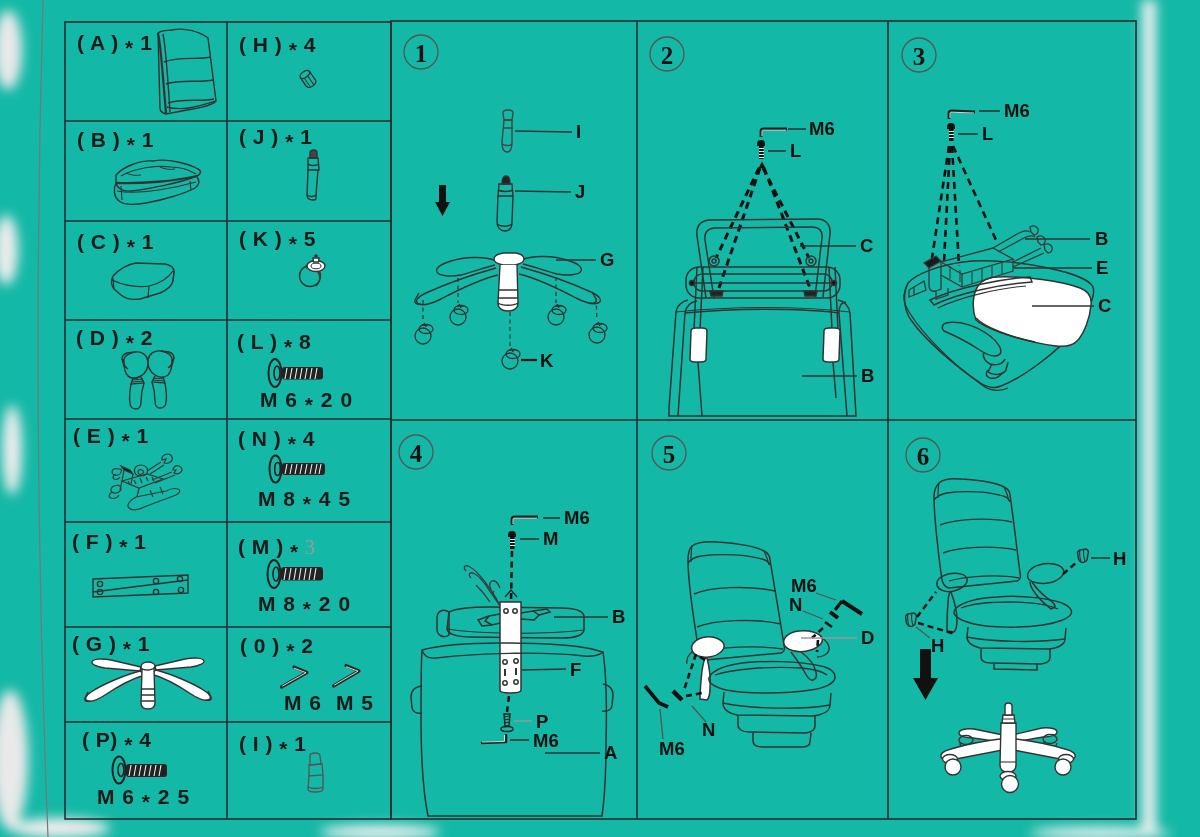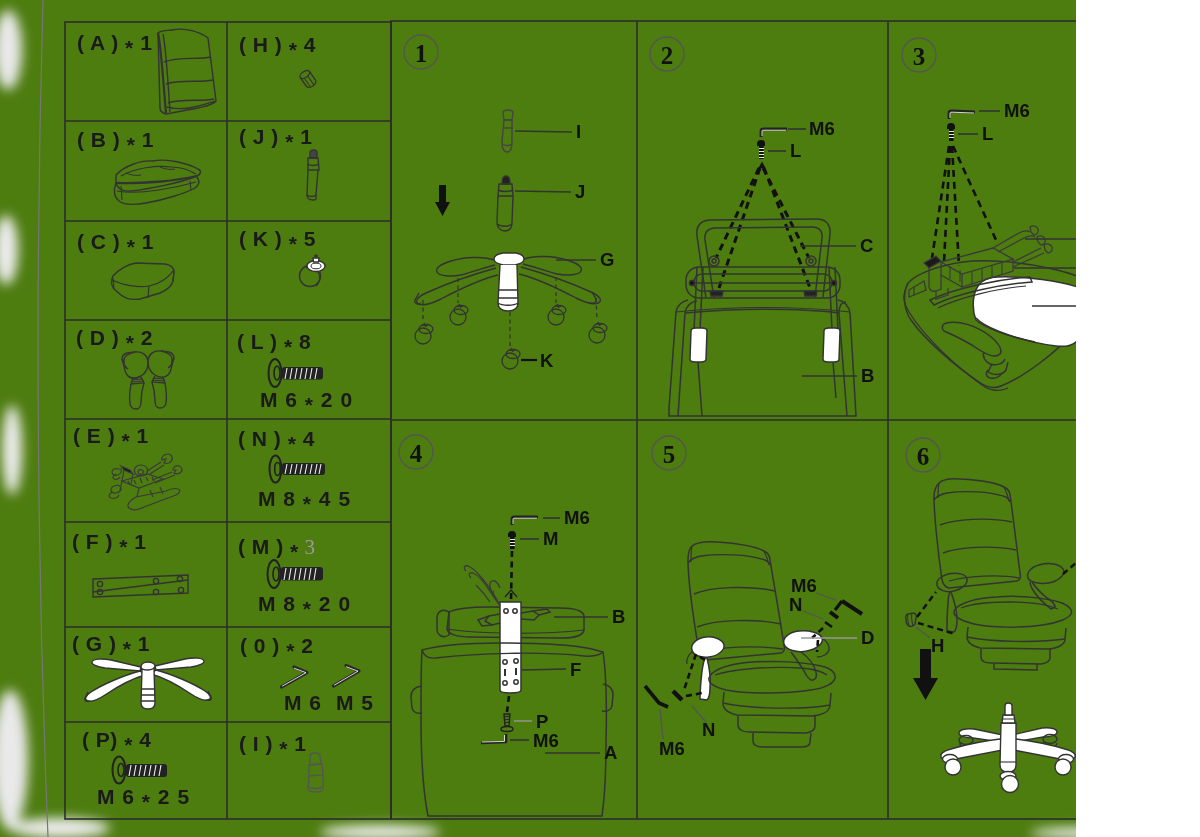--- a/index.html
+++ b/index.html
@@ -1,16 +1,16 @@
 <!DOCTYPE html>
 <html><head>
 <meta charset="utf-8">
 <style>
 html,body{margin:0;padding:0;background:#fff;}
-#page{position:relative;width:1076px;height:837px;background:#4d7c0f;overflow:hidden;}
+#page{position:relative;width:1200px;height:837px;background:#14b8a6;overflow:hidden;}
 svg{position:absolute;top:0;left:0;}
 .ct{font-family:"Liberation Sans",sans-serif;font-weight:bold;font-size:21px;letter-spacing:0.5px;fill:#1a1a1a;}
 .ct2{font-family:"Liberation Sans",sans-serif;font-weight:bold;font-size:21px;letter-spacing:1px;fill:#1a1a1a;}
 .lbl{font-family:"Liberation Sans",sans-serif;font-weight:bold;font-size:18.5px;fill:#111;}
 .num{font-family:"Liberation Serif",serif;font-weight:bold;font-size:25px;fill:#111;}
 </style>
 </head>
 <body>
 <div id="page">
 <svg width="1200" height="837" viewBox="0 0 1200 837">

